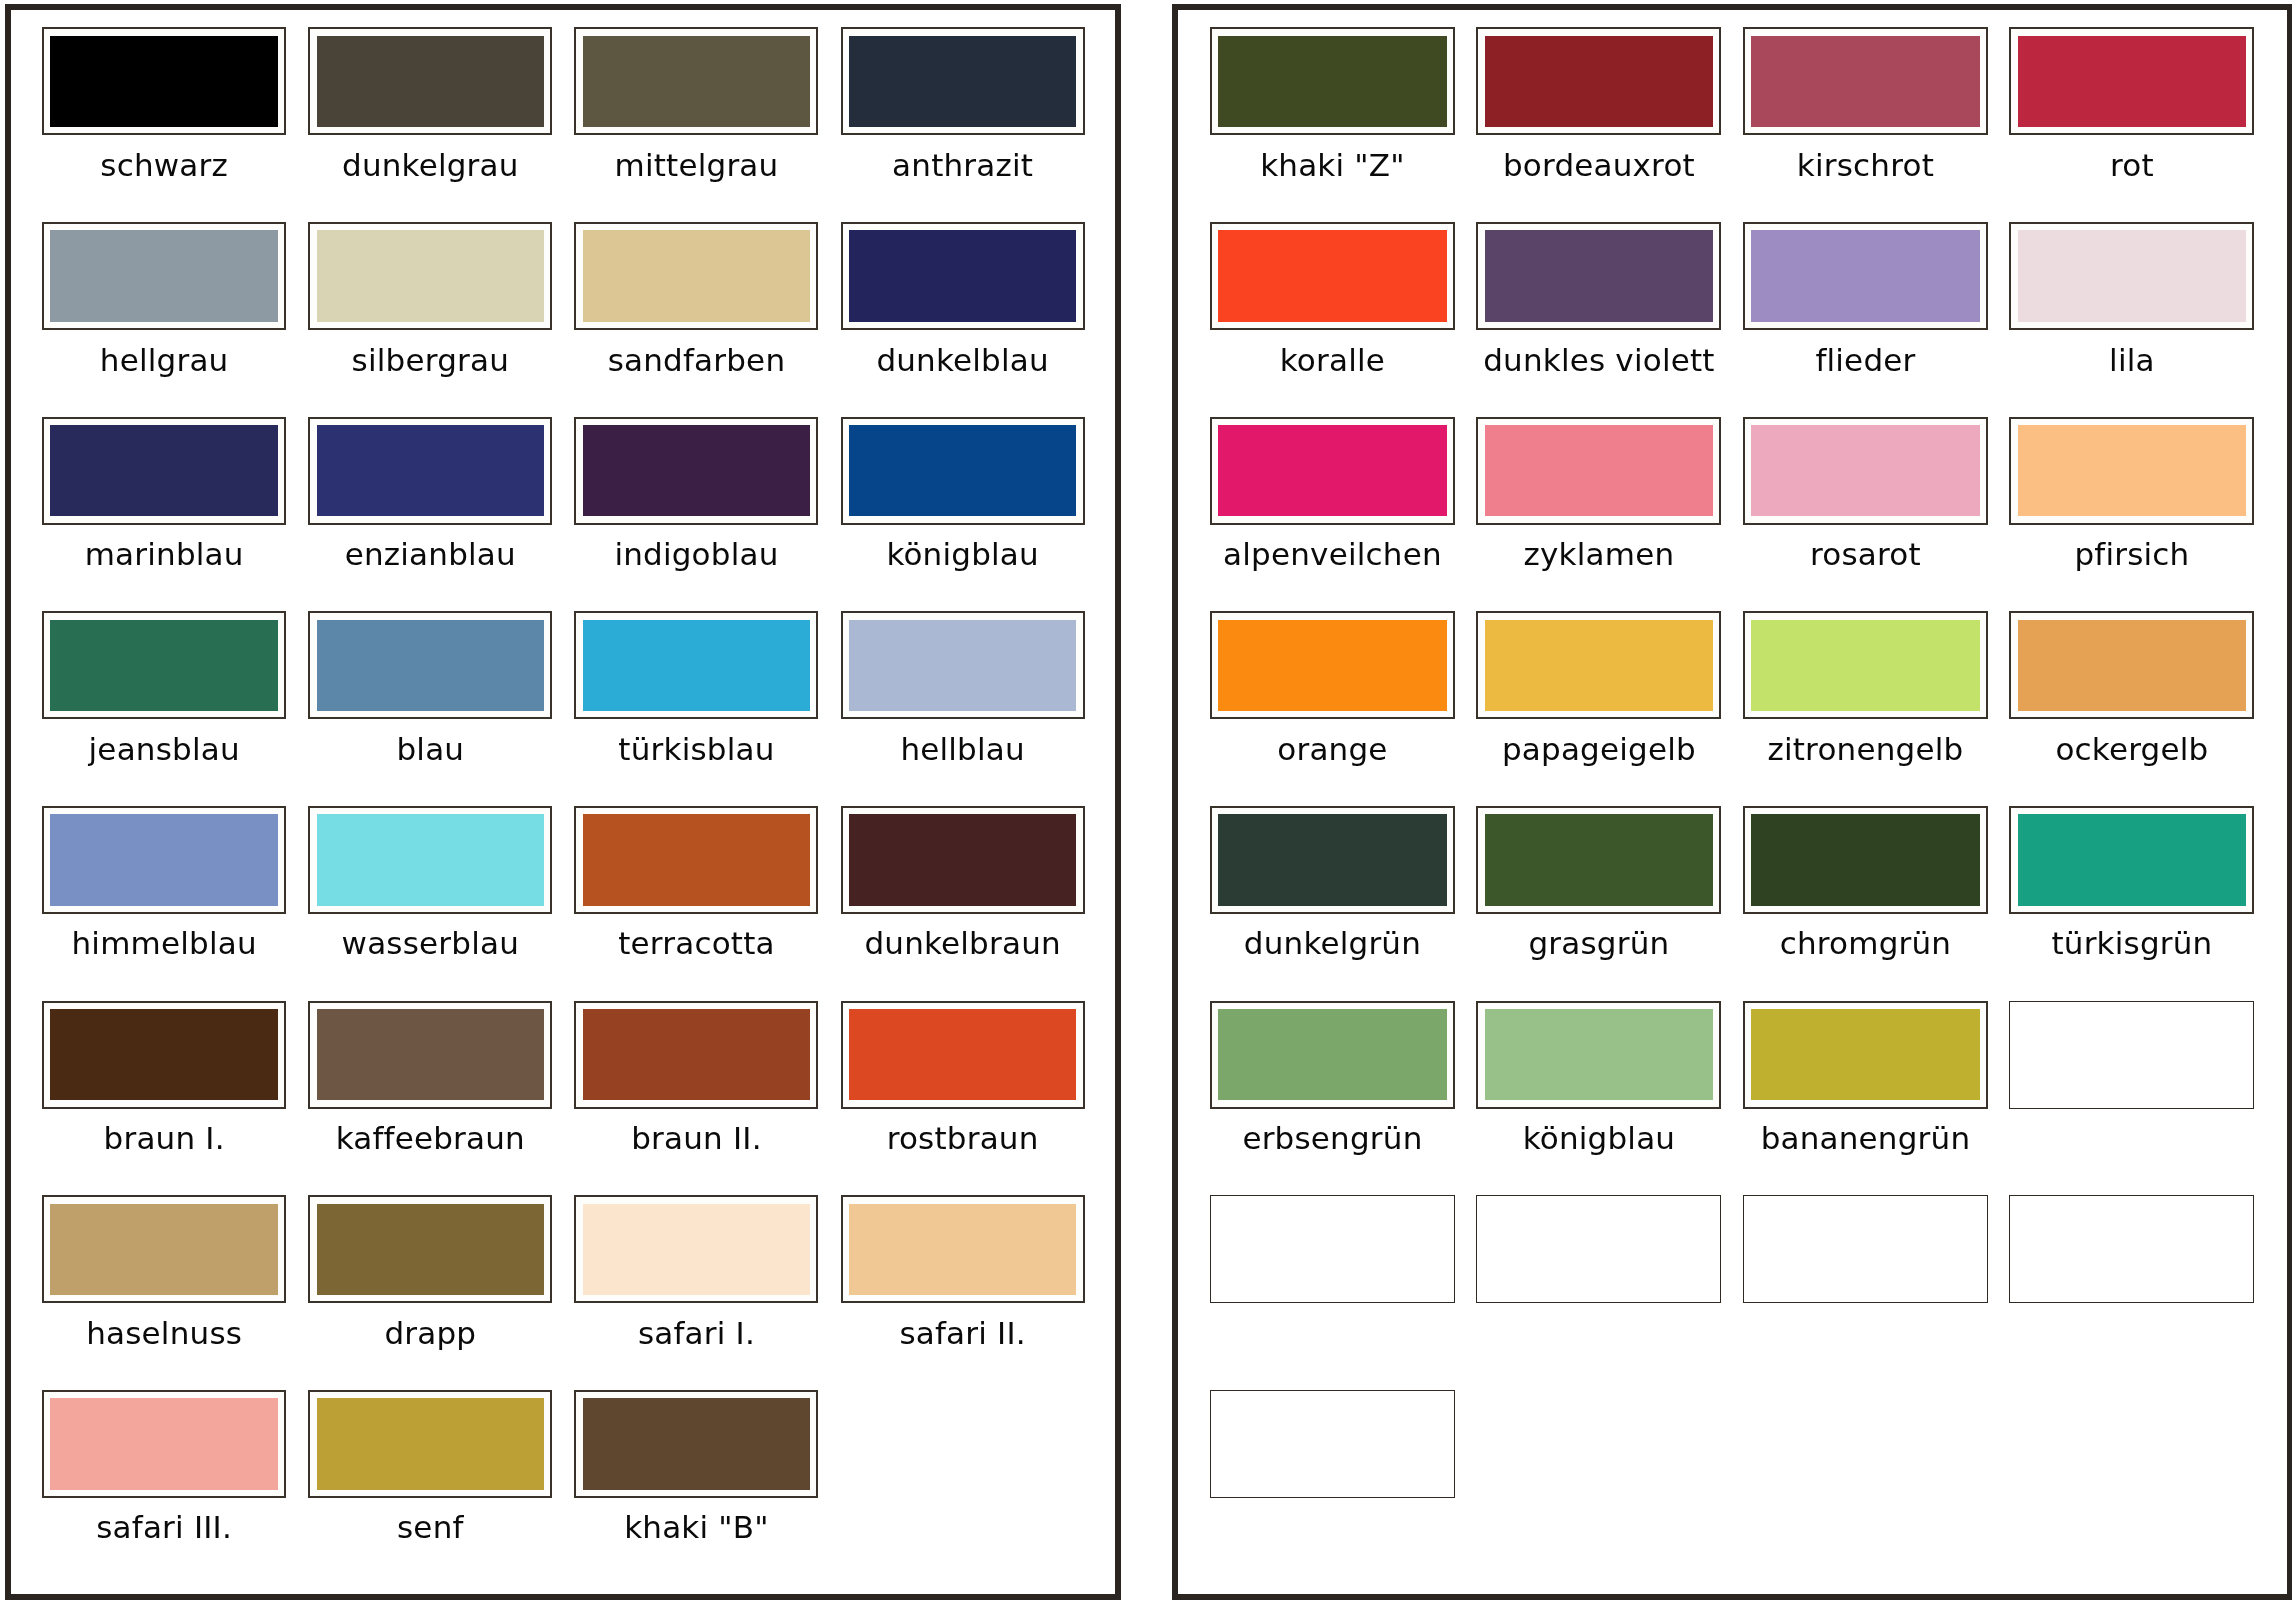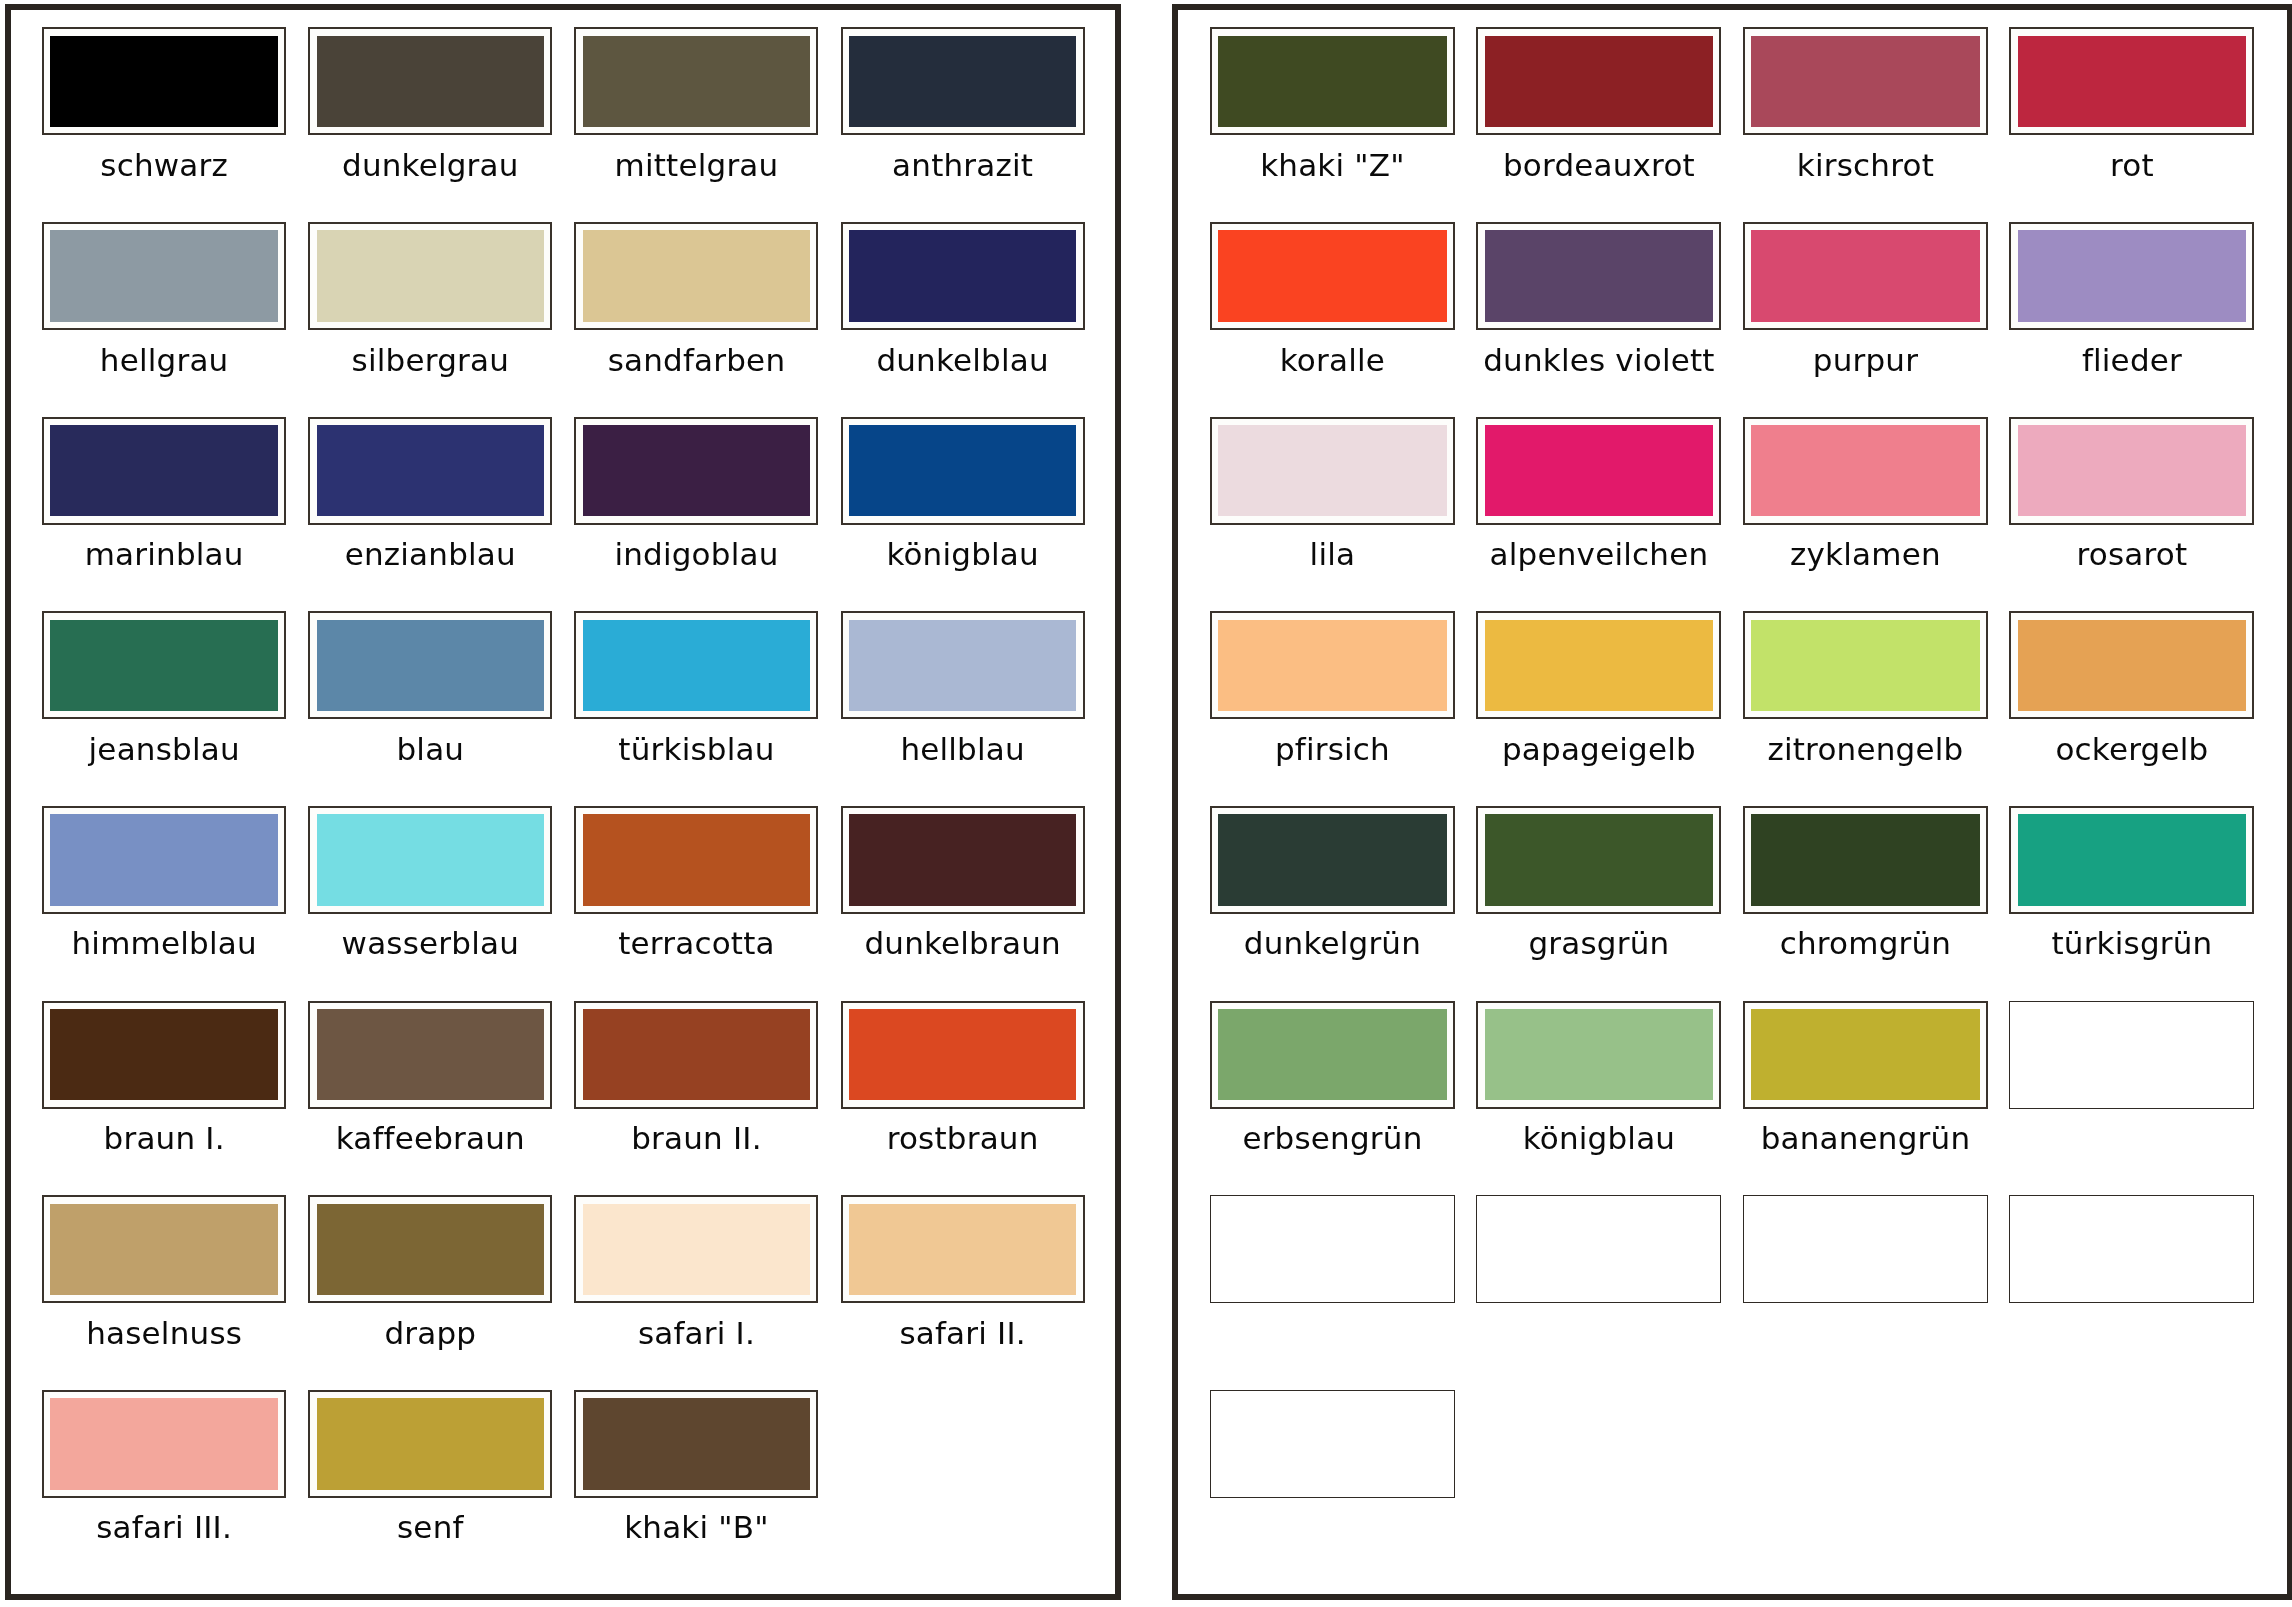--- a/index.html
+++ b/index.html
@@ -321,26 +321,20 @@
           <div class="cell-label">koralle</div>
         </div>
         <div class="cell">
           <div class="swatch-frame">
             <div class="swatch-chip" style="background: rgb(90, 68, 104);"></div>
           </div>
           <div class="cell-label">dunkles violett</div>
         </div>
         <div class="cell">
           <div class="swatch-frame">
-            <div class="swatch-chip" style="background: rgb(216, 73, 111);"></div>
-          </div>
-          <div class="cell-label">purpur</div>
-        </div>
-        <div class="cell">
-          <div class="swatch-frame">
             <div class="swatch-chip" style="background: rgb(157, 140, 194);"></div>
           </div>
           <div class="cell-label">flieder</div>
         </div>
         <div class="cell">
           <div class="swatch-frame">
             <div class="swatch-chip" style="background: rgb(236, 219, 223);"></div>
           </div>
           <div class="cell-label">lila</div>
         </div>
@@ -360,20 +354,26 @@
           <div class="swatch-frame">
             <div class="swatch-chip" style="background: rgb(237, 170, 190);"></div>
           </div>
           <div class="cell-label">rosarot</div>
         </div>
         <div class="cell">
           <div class="swatch-frame">
             <div class="swatch-chip" style="background: rgb(251, 190, 131);"></div>
           </div>
           <div class="cell-label">pfirsich</div>
+        </div>
+        <div class="cell">
+          <div class="swatch-frame">
+            <div class="swatch-chip" style="background: rgb(251, 138, 16);"></div>
+          </div>
+          <div class="cell-label">orange</div>
         </div>
         <div class="cell">
           <div class="swatch-frame">
             <div class="swatch-chip" style="background: rgb(236, 186, 65);"></div>
           </div>
           <div class="cell-label">papageigelb</div>
         </div>
         <div class="cell">
           <div class="swatch-frame">
             <div class="swatch-chip" style="background: rgb(194, 226, 105);"></div>

